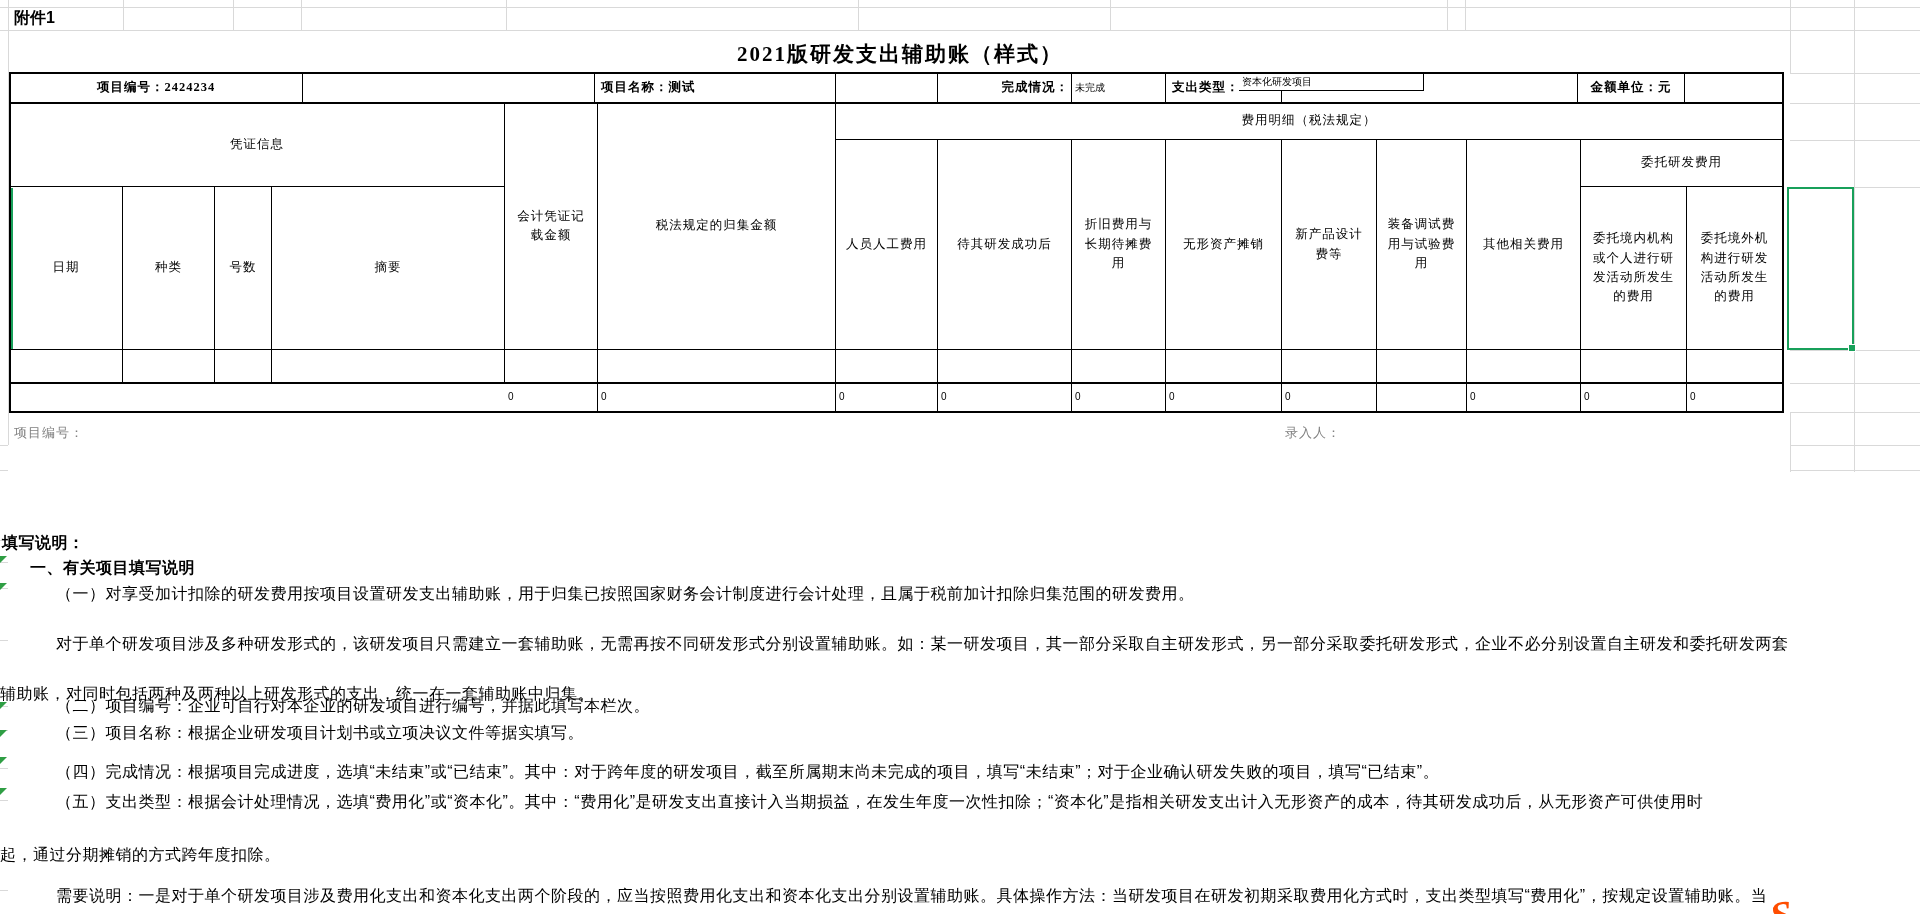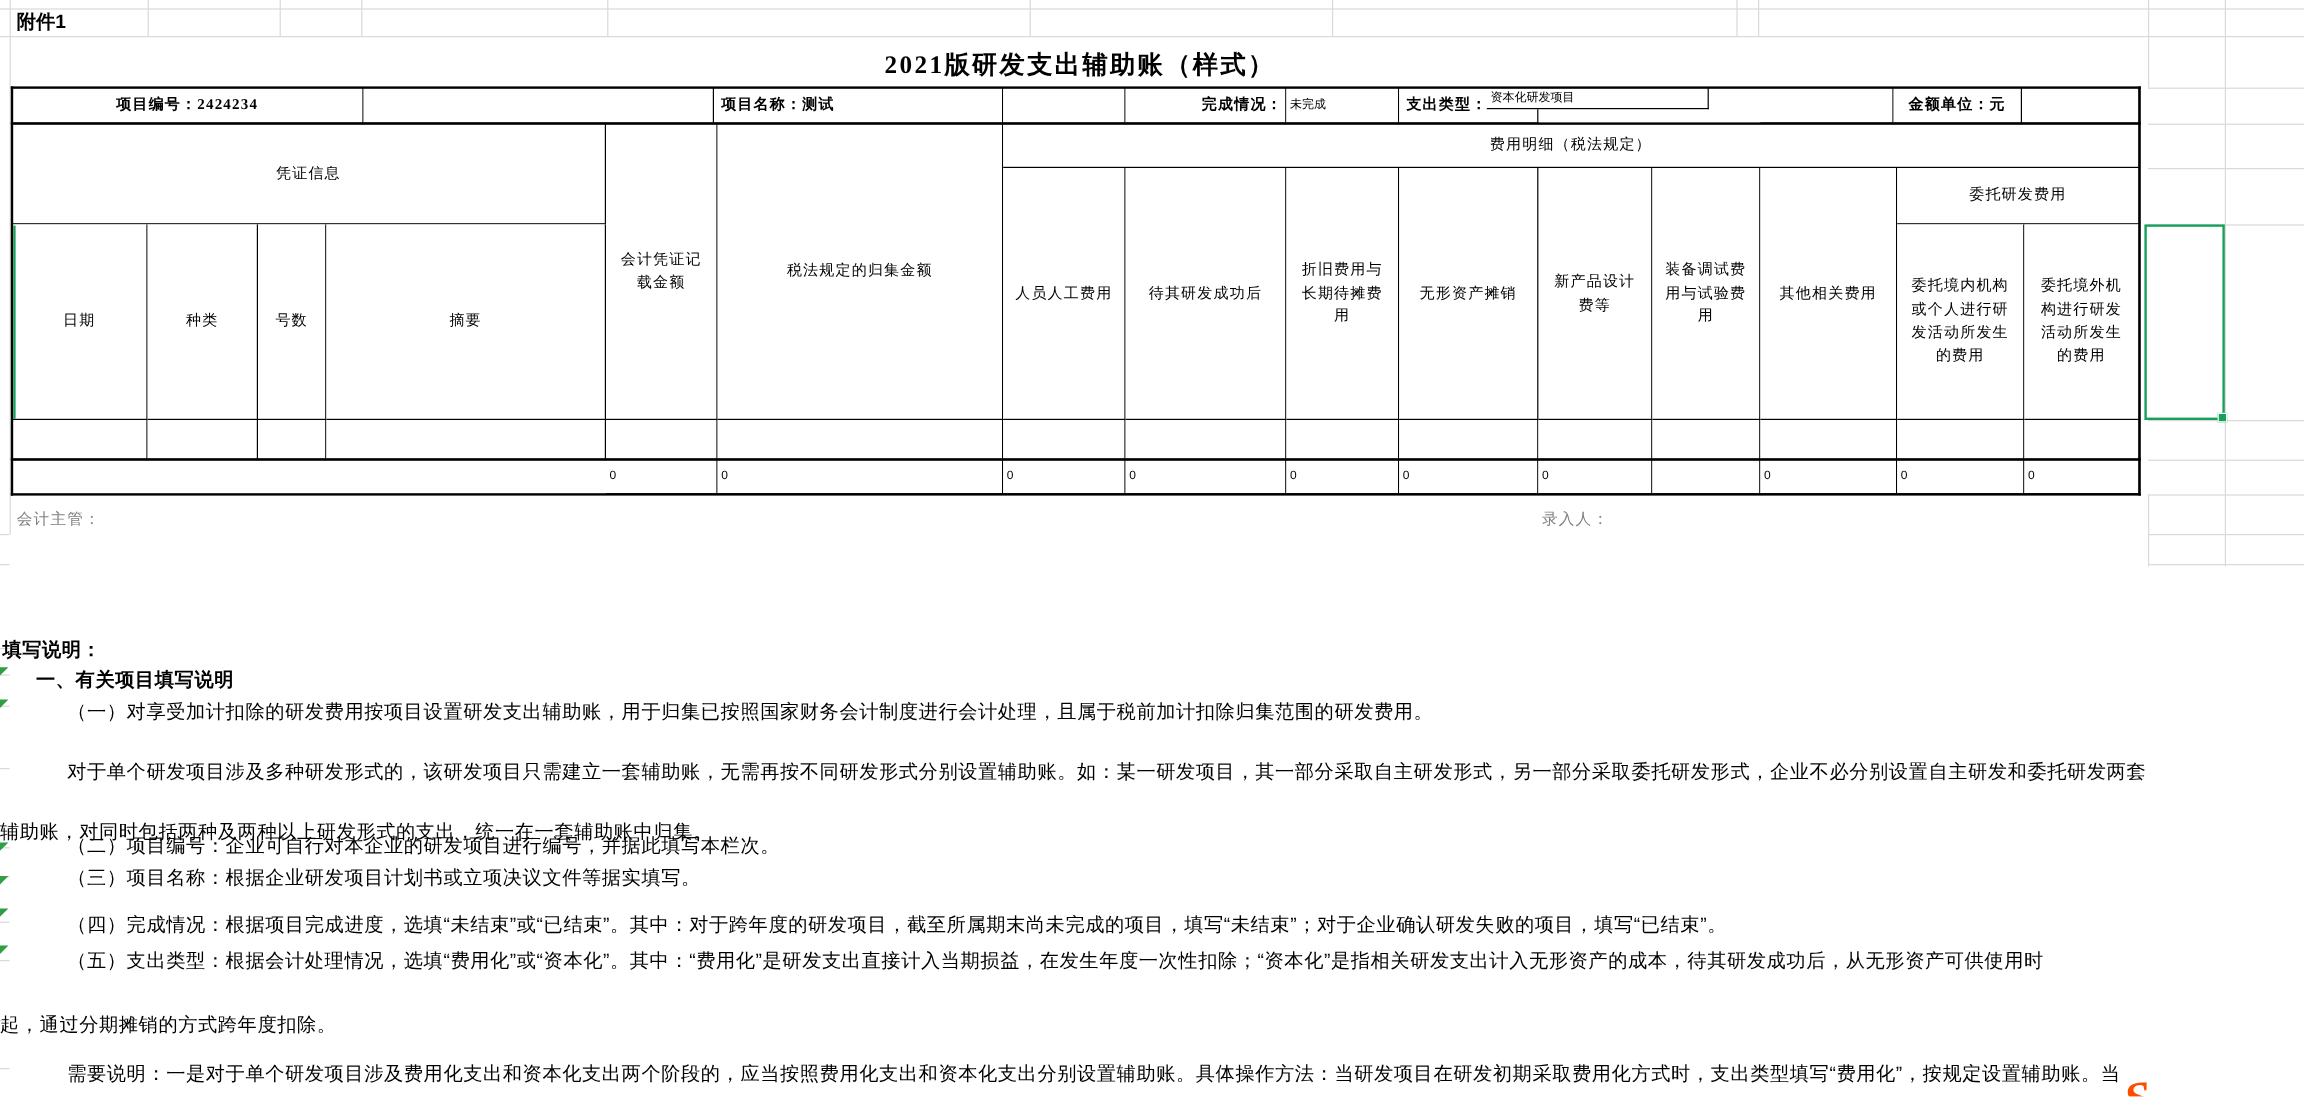--- a/index.html
+++ b/index.html
@@ -151,21 +151,21 @@
     <div class="bl" style="left:9px;top:411px;width:1775px;height:2px;"></div>
     <div class="bl" style="left:9px;top:72px;width:2px;height:341px;"></div>
     <div class="bl" style="left:1782px;top:72px;width:2px;height:341px;"></div>
   </div>
 
   <div id="selstripe"></div>
   <div id="selcell">
     <div class="handle"></div>
   </div>
 
-  <div class="footer-label" style="left:14px;top:424px;">会计主管：</div>
+  <div class="footer-label" style="left:14px;top:424px;">项目编号：</div>
   <div class="footer-label" style="left:1285px;top:424px;">录入人：</div>
 
   <div class="note" style="left:2px;top:533px;font-weight:bold;">填写说明：</div>
   <div class="note" style="left:30px;top:558px;font-weight:bold;">一、有关项目填写说明</div>
   <div class="note" style="left:56px;top:584px;">（一）对享受加计扣除的研发费用按项目设置研发支出辅助账，用于归集已按照国家财务会计制度进行会计处理，且属于税前加计扣除归集范围的研发费用。</div>
   <div class="note" style="left:56px;top:634px;">对于单个研发项目涉及多种研发形式的，该研发项目只需建立一套辅助账，无需再按不同研发形式分别设置辅助账。如：某一研发项目，其一部分采取自主研发形式，另一部分采取委托研发形式，企业不必分别设置自主研发和委托研发两套</div>
   <div class="note" style="left:0px;top:684px;">辅助账，对同时包括两种及两种以上研发形式的支出，统一在一套辅助账中归集。</div>
   <div class="note" style="left:56px;top:696px;">（二）项目编号：企业可自行对本企业的研发项目进行编号，并据此填写本栏次。</div>
   <div class="note" style="left:56px;top:723px;">（三）项目名称：根据企业研发项目计划书或立项决议文件等据实填写。</div>
   <div class="note" style="left:56px;top:762px;">（四）完成情况：根据项目完成进度，选填“未结束”或“已结束”。其中：对于跨年度的研发项目，截至所属期末尚未完成的项目，填写“未结束”；对于企业确认研发失败的项目，填写“已结束”。</div>

